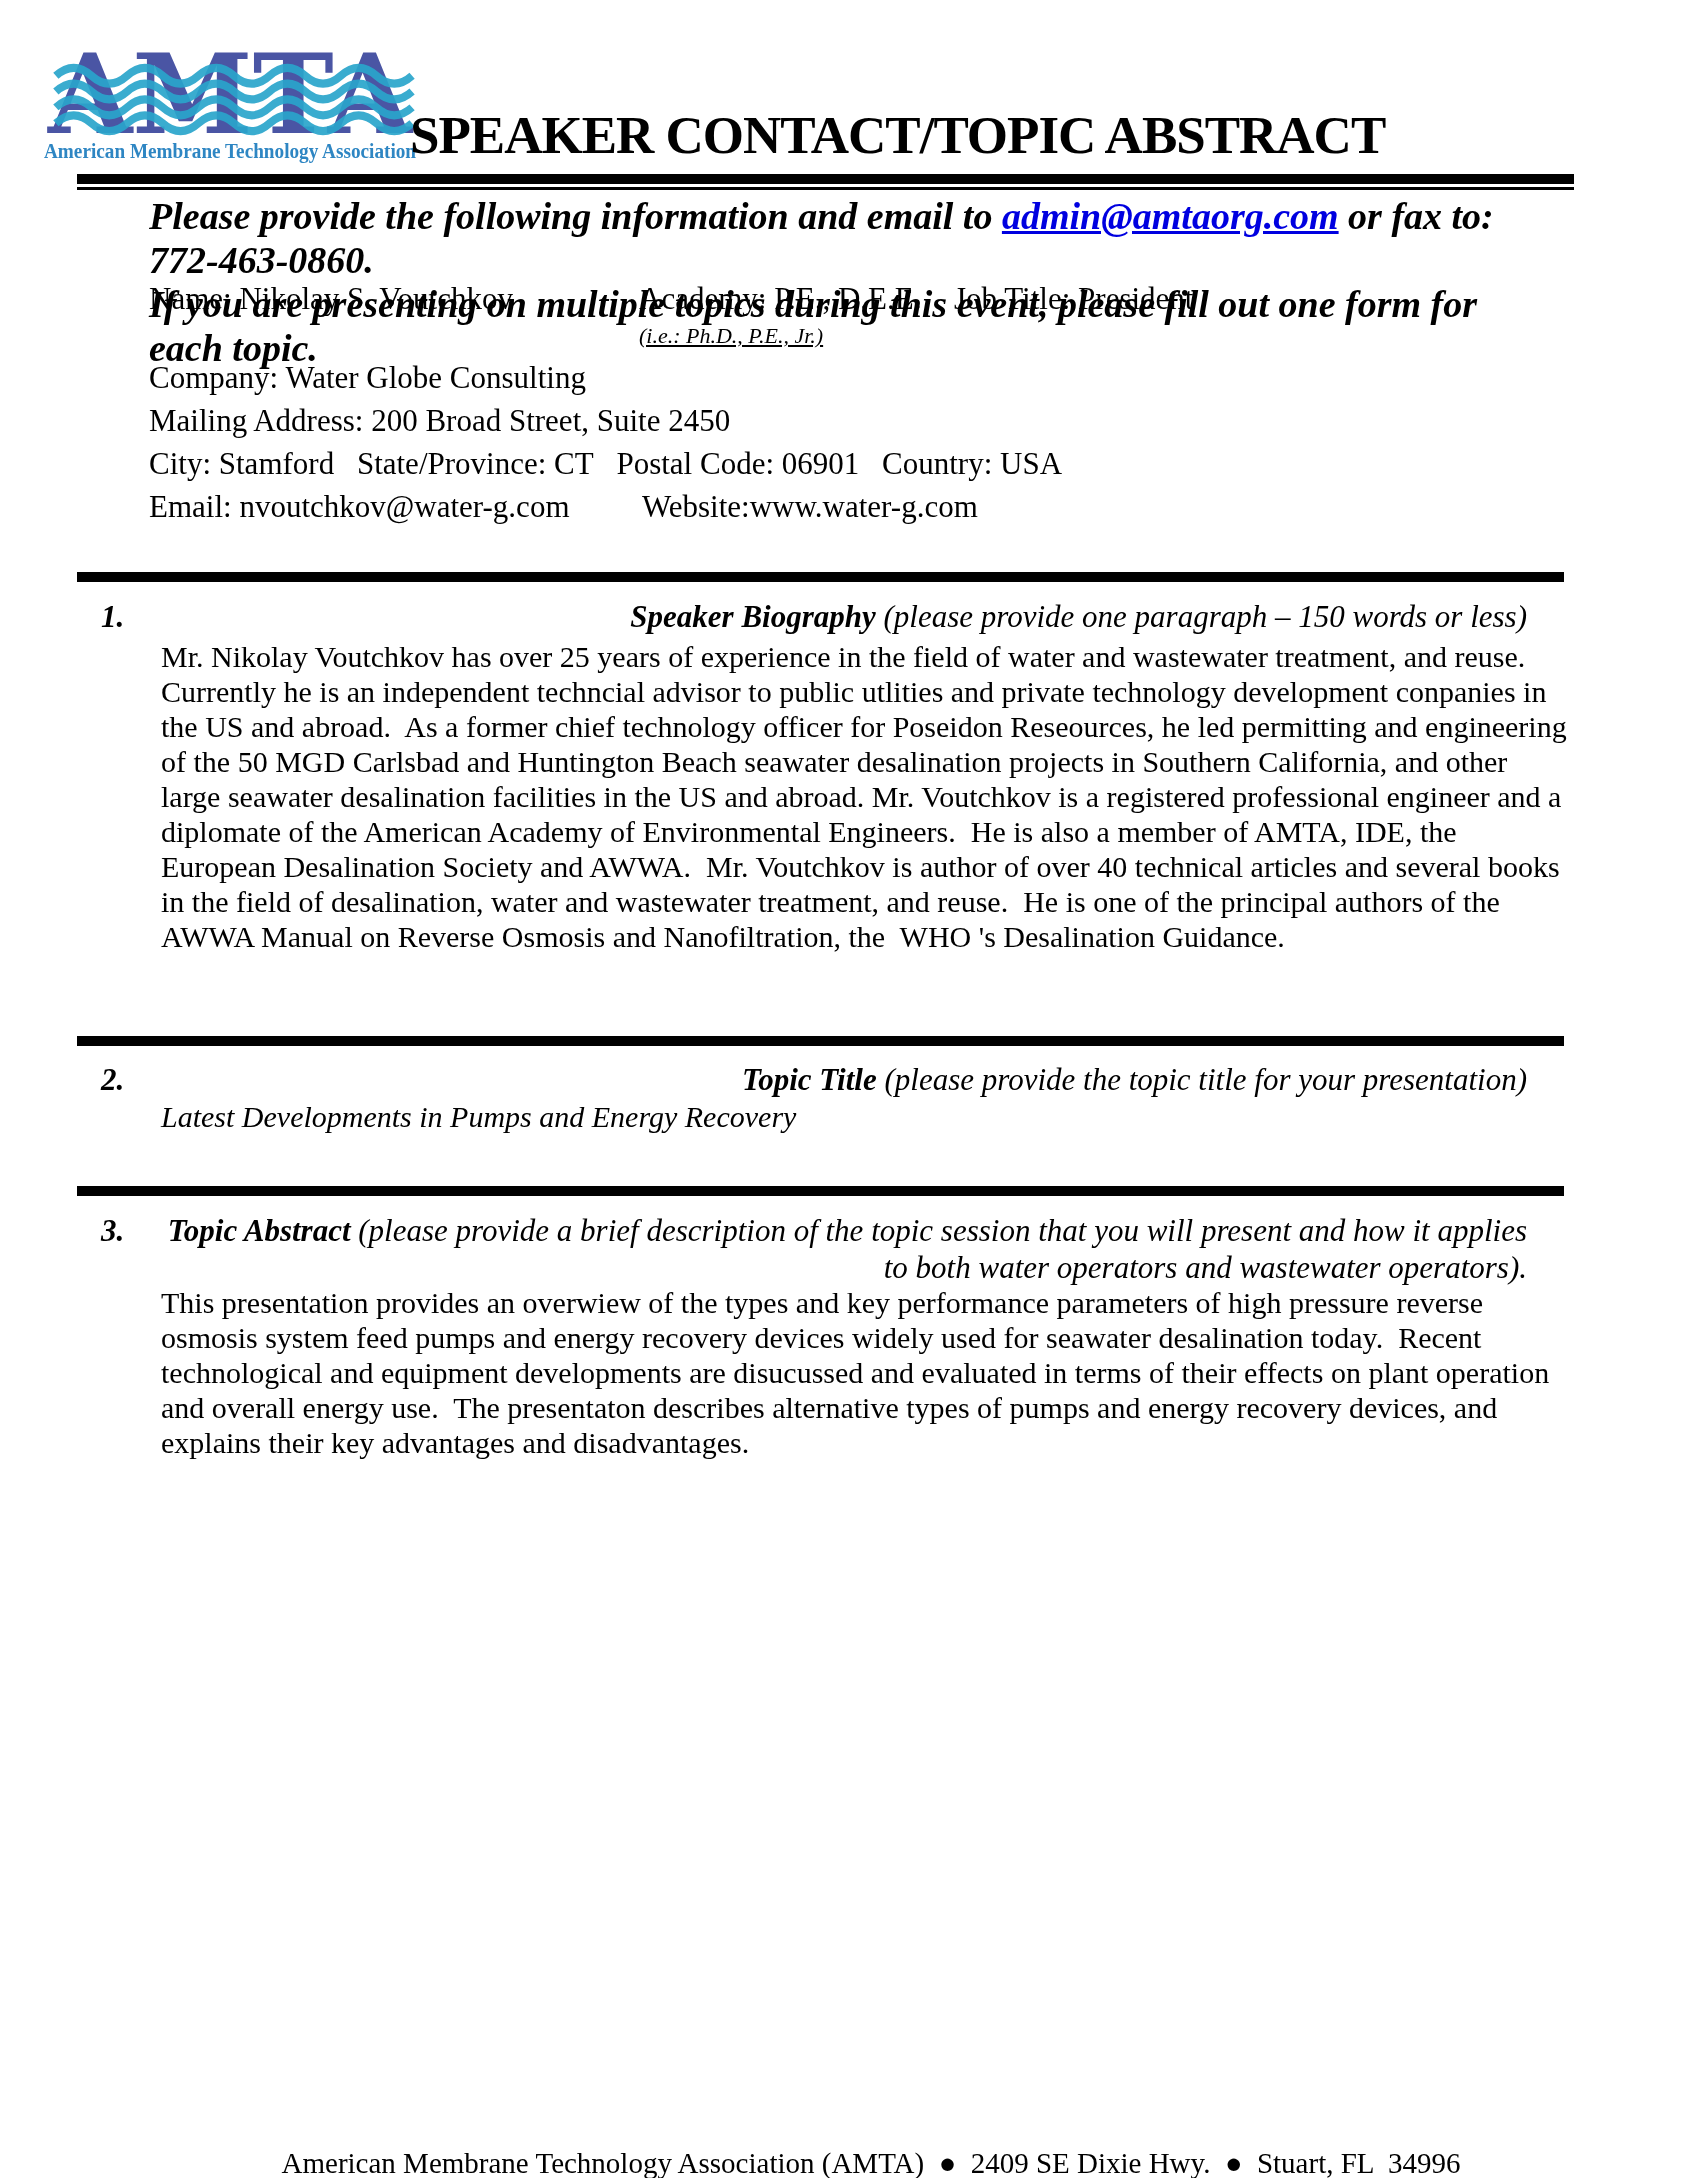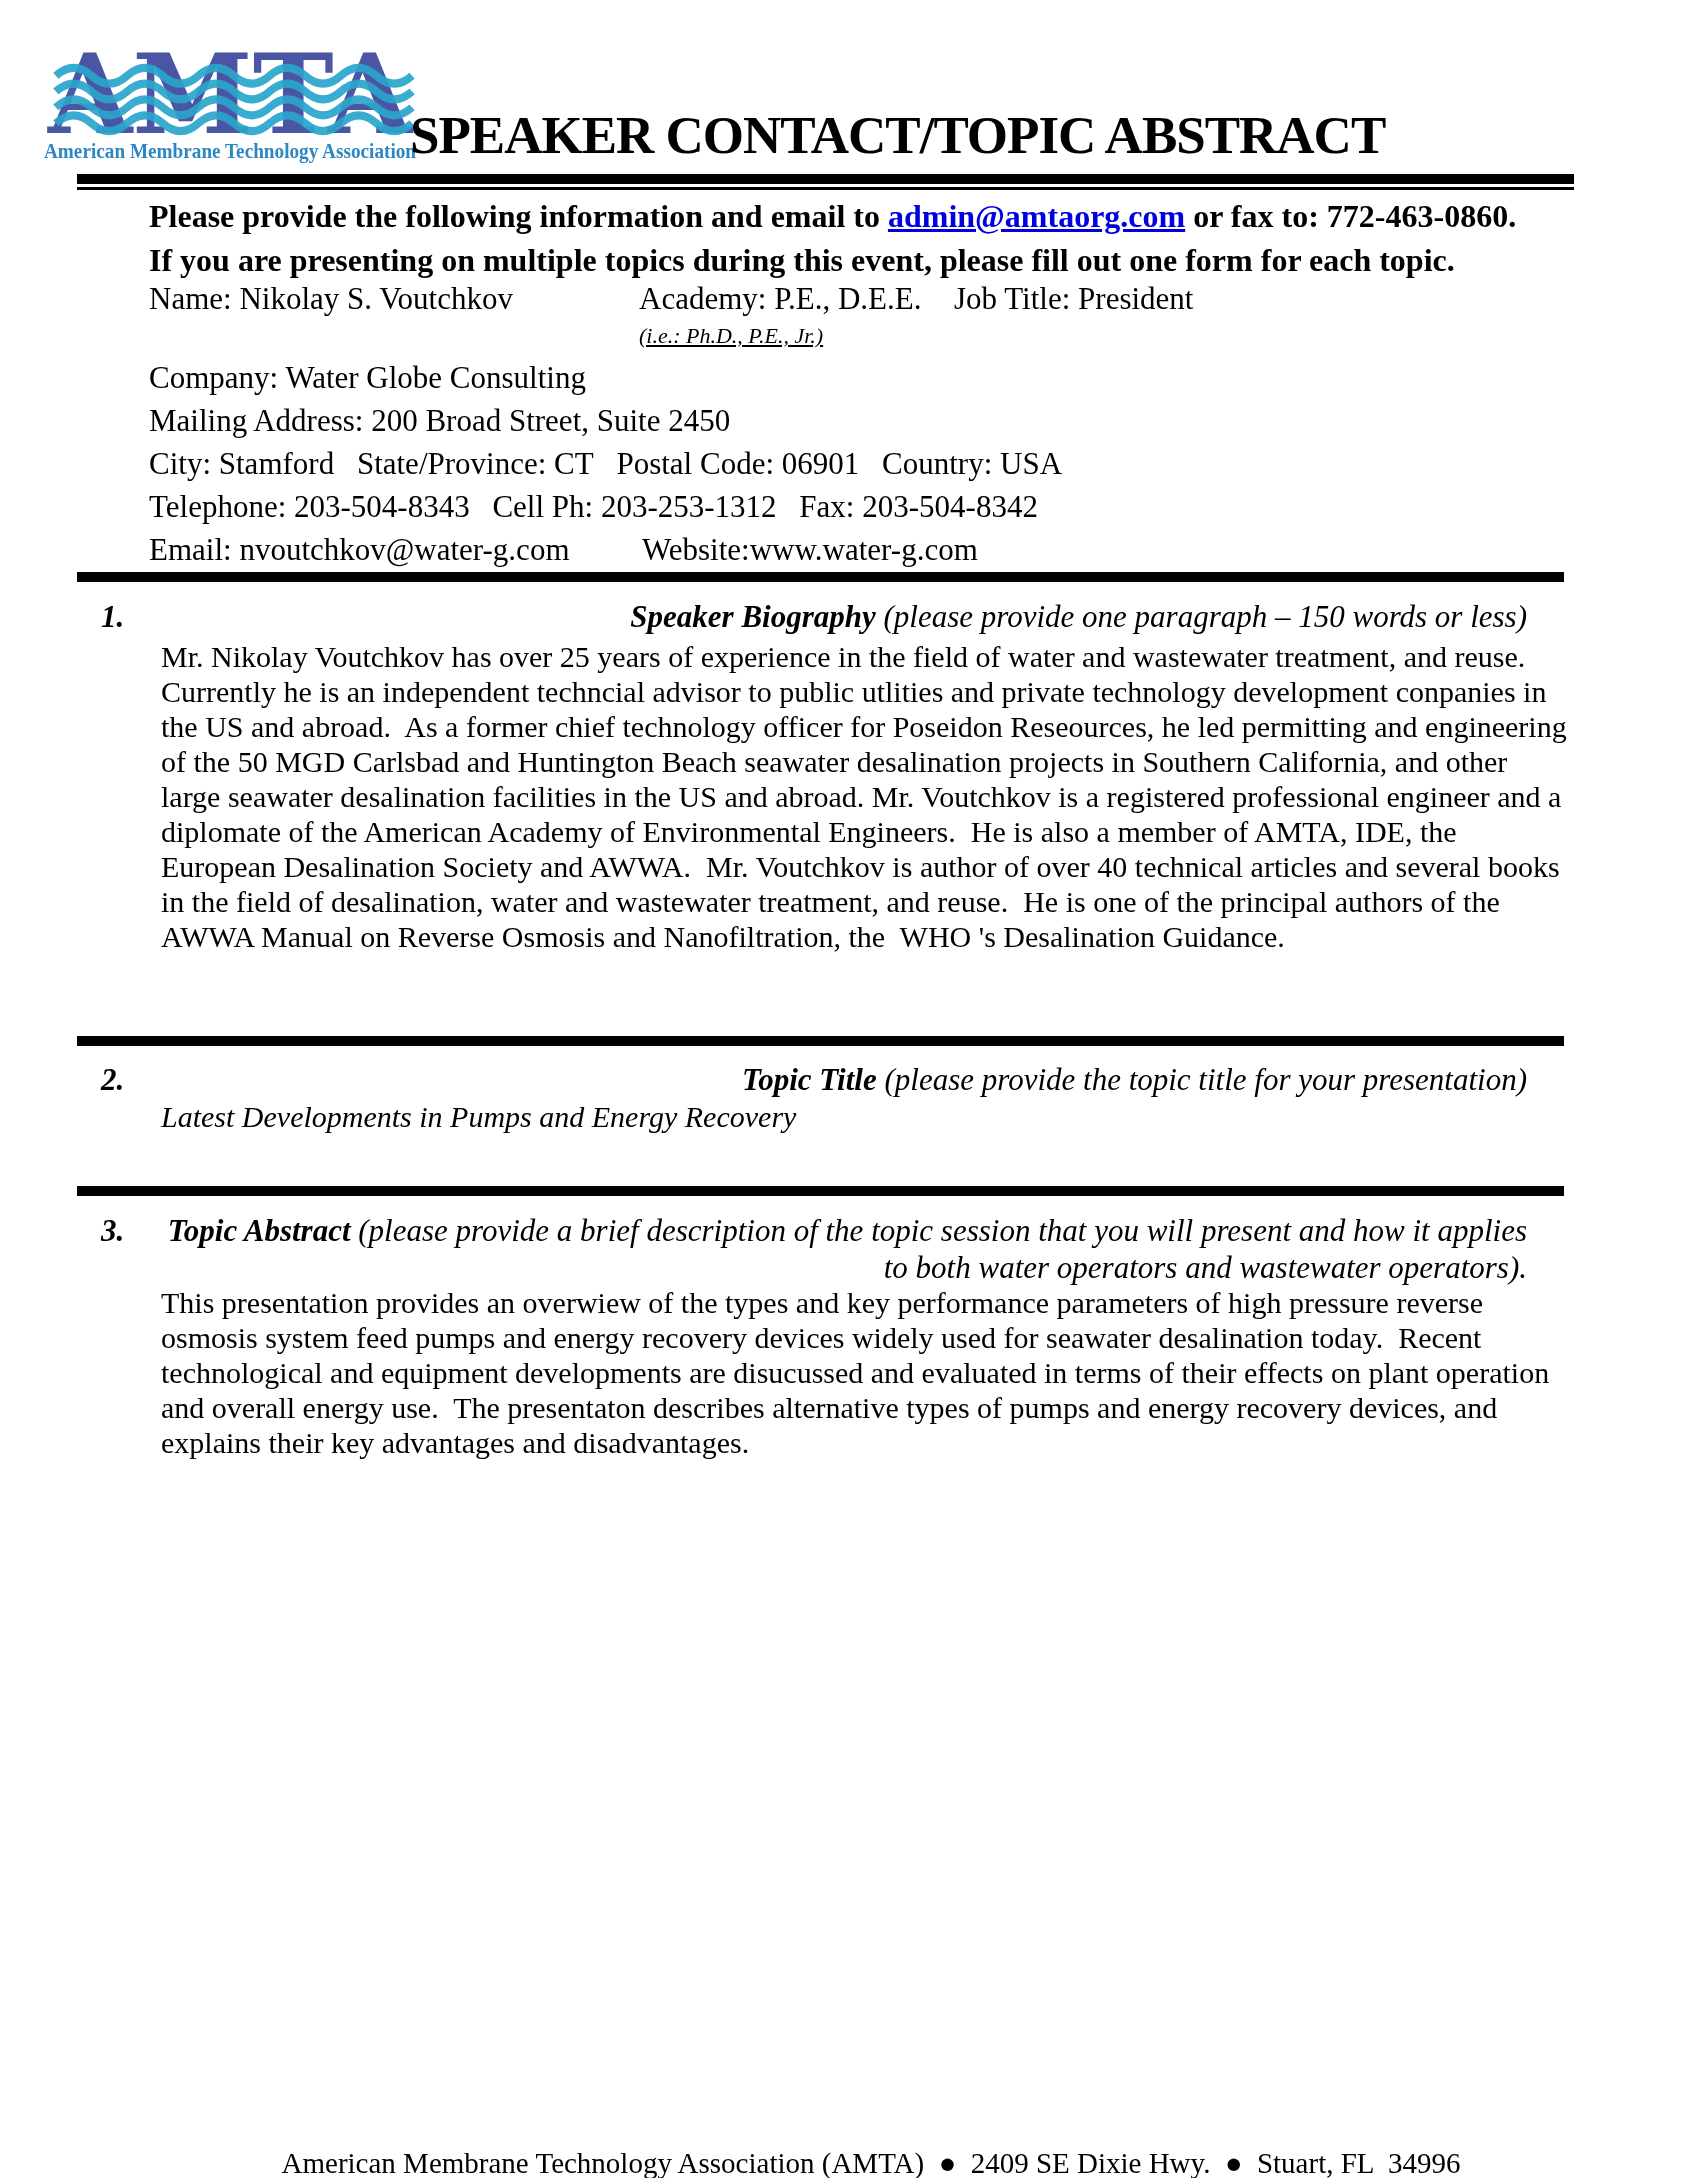--- a/index.html
+++ b/index.html
@@ -17,21 +17,21 @@
   .page-title{
     position:absolute;left:410px;top:105px;
     font-size:53px;font-weight:bold;letter-spacing:-1px;white-space:nowrap;
   }
   .title-rule{position:absolute;left:77px;top:174px;width:1497px;}
   .title-rule .thick{height:10px;background:#000;}
   .title-rule .thin{height:3px;background:#000;margin-top:3px;}
   
   .instructions{
     position:absolute;left:149px;top:194px;width:1386px;
-    font-size:32px;font-weight:bold;line-height:44px;
+    font-size:38px;font-weight:bold;font-style:italic;line-height:44px;
   }
   .email-link{color:#0000e0;text-decoration:underline;cursor:pointer;}
   
   .contact{position:absolute;left:149px;top:281px;width:1426px;font-size:31px;}
   .crow{line-height:43px;white-space:nowrap;}
   .row-name{display:flex;line-height:36px;}
   .col-name{width:490px;}
   .col-suffix{width:315px;}
   .suffix-hint{
     margin-left:490px;margin-top:5px;
@@ -108,25 +108,20 @@
     <div class="suffix-hint">(i.e.: Ph.D., P.E., Jr.)</div>
     <div class="crow company-row"><span>Company:</span> <span>Water Globe Consulting</span></div>
     <div class="crow"><span>Mailing Address:</span> <span>200 Broad Street, Suite 2450</span></div>
     <div class="crow">
       <span class="fgroup"><span>City:</span> <span>Stamford</span></span>
       <span class="fgroup"><span>State/Province:</span> <span>CT</span></span>
       <span class="fgroup"><span>Postal Code:</span> <span>06901</span></span>
       <span><span>Country:</span> <span>USA</span></span>
     </div>
     <div class="crow">
-      <span class="fgroup"><span>Telephone:</span> <span>203-504-8343</span></span>
-      <span class="fgroup"><span>Cell Ph:</span> <span>203-253-1312</span></span>
-      <span><span>Fax:</span> <span>203-504-8342</span></span>
-    </div>
-    <div class="crow">
       <span class="email-col"><span>Email:</span> <span>nvoutchkov@water-g.com</span></span><span><span>Website:</span><span>www.water-g.com</span></span>
     </div>
   </div>
 
   <div class="bar bar1"></div>
   <div class="sec-head head1">
     <span class="sec-num">1.</span>
     <span class="sec-text"><span class="sec-title">Speaker Biography</span><span class="sec-hint"> (please provide one paragraph – 150 words or less)</span></span>
   </div>
   <div class="sec-body body1">Mr. Nikolay Voutchkov has over 25 years of experience in the field of water and wastewater treatment, and reuse.  Currently he is an independent techncial advisor to public utlities and private technology development conpanies in the US and abroad.  As a former chief technology officer for Poseidon Reseources, he led permitting and engineering of the 50 MGD Carlsbad and Huntington Beach seawater desalination projects in Southern California, and other large seawater desalination facilities in the US and abroad. Mr. Voutchkov is a registered professional engineer and a diplomate of the American Academy of Environmental Engineers.  He is also a member of AMTA, IDE, the European Desalination Society and AWWA.  Mr. Voutchkov is author of over 40 technical articles and several books in the field of desalination, water and wastewater treatment, and reuse.  He is one of the principal authors of the AWWA Manual on Reverse Osmosis and Nanofiltration, the  WHO 's Desalination Guidance.</div>

